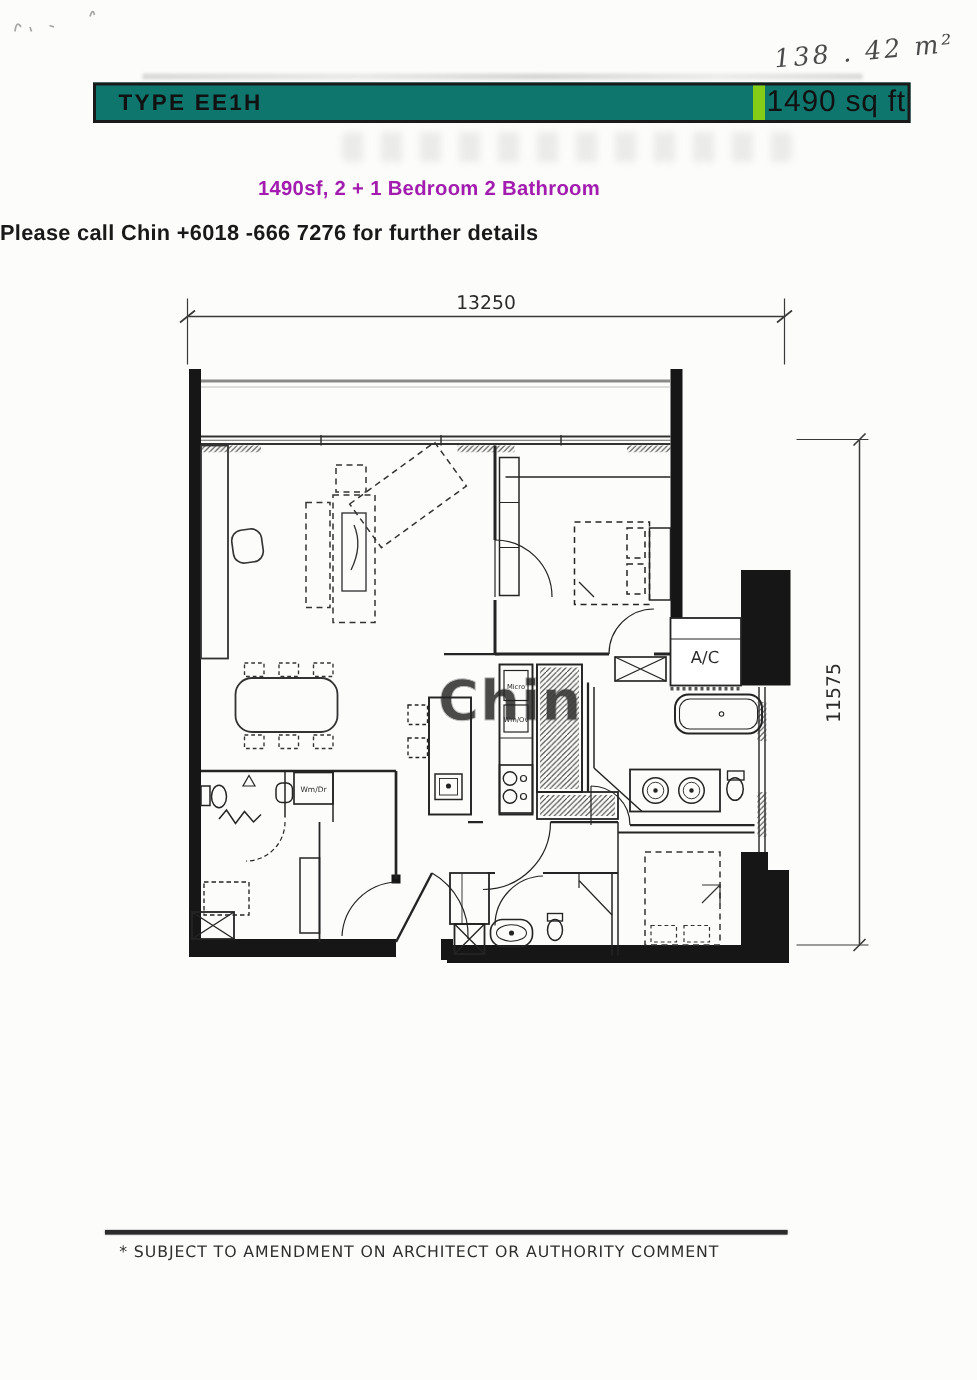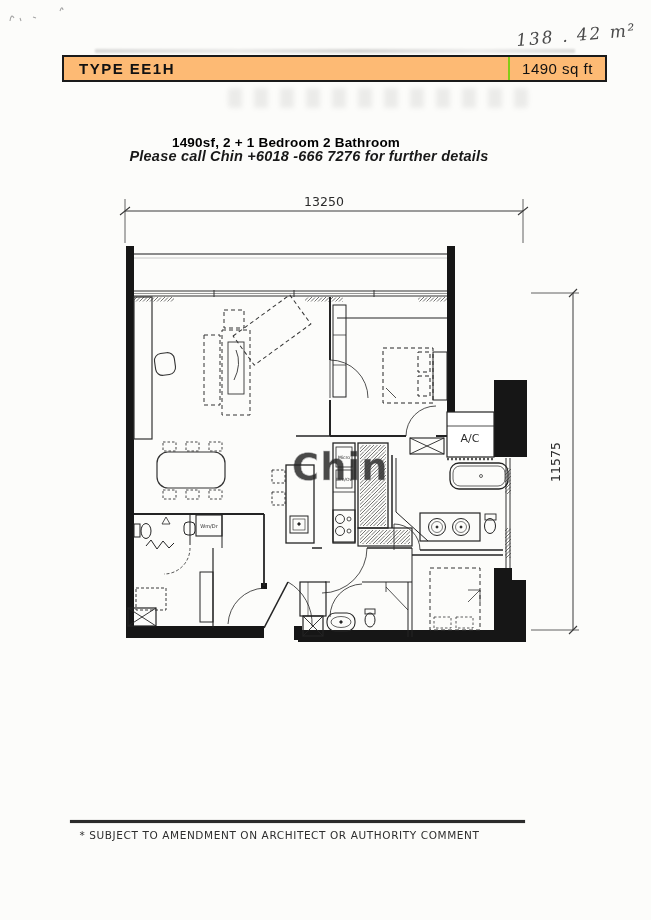--- a/index.html
+++ b/index.html
@@ -12,49 +12,49 @@
   
   .handwritten{
     left:516px;top:24px;width:140px;
     font-family:"DejaVu Serif", serif;font-style:italic;
     font-size:17px;color:#4a4a4a;letter-spacing:2px;
     transform:rotate(-5deg);white-space:nowrap;
   }
   
   .type-plate{
     left:62px;top:55px;width:545px;height:27px;
-    border:2px solid #1a1a1a;background:#fdba74;
+    border:2px solid #1a1a1a;background:#0f766e;
     display:flex;align-items:stretch;box-sizing:border-box;
   }
   .type-plate .cell-left{
     flex:1;display:flex;align-items:center;padding-left:15px;
     font-weight:bold;font-size:15px;letter-spacing:1.5px;color:#111;
   }
   .type-plate .cell-right{
-    width:95px;border-left:2px solid #84cc16;
+    width:95px;border-left:8px solid #84cc16;
     display:flex;align-items:center;justify-content:center;
-    font-size:15px;color:#111;letter-spacing:.5px;
+    font-size:20px;color:#111;letter-spacing:.5px;
   }
   .smudge-top{
     left:95px;top:49px;width:480px;height:4px;
     background:linear-gradient(90deg,#9a9a9a,#c8c8c8 30%,#8f8f8f 55%,#cfcfcf 80%,#a0a0a0);
     filter:blur(1.2px);opacity:.35;
   }
   .ghost-band{
     left:228px;top:88px;width:300px;height:20px;
     background:repeating-linear-gradient(90deg,rgba(120,120,120,.5) 0 14px,rgba(255,255,255,0) 14px 26px);
     filter:blur(2.4px);opacity:.25;border-radius:4px;
   }
   .red-line{
     left:0;top:118px;width:572px;text-align:center;
-    color:#000000;font-weight:bold;font-size:13.5px;letter-spacing:.2px;margin-top:17px;
+    color:#a21caf;font-weight:bold;font-size:13.5px;letter-spacing:.2px;
   }
   .contact-line{
-    left:0;top:148px;width:618px;text-align:center;
-    color:#191919;font-weight:bold;font-size:14.5px;letter-spacing:.2px;font-style:italic;
+    left:0;top:148px;width:618px;text-align:left;
+    color:#191919;font-weight:bold;font-size:14.5px;letter-spacing:.2px;
   }
   
   .footer-rule{
     left:70px;top:820px;width:455px;height:3px;background:#2b2b2b;
     box-shadow:0 0 1px #555;
   }
   .footer-text{
     left:52px;top:829px;width:455px;text-align:center;
     font-family:"DejaVu Sans", sans-serif;font-size:10.5px;
     color:#2e2e2e;letter-spacing:.6px;white-space:nowrap;

